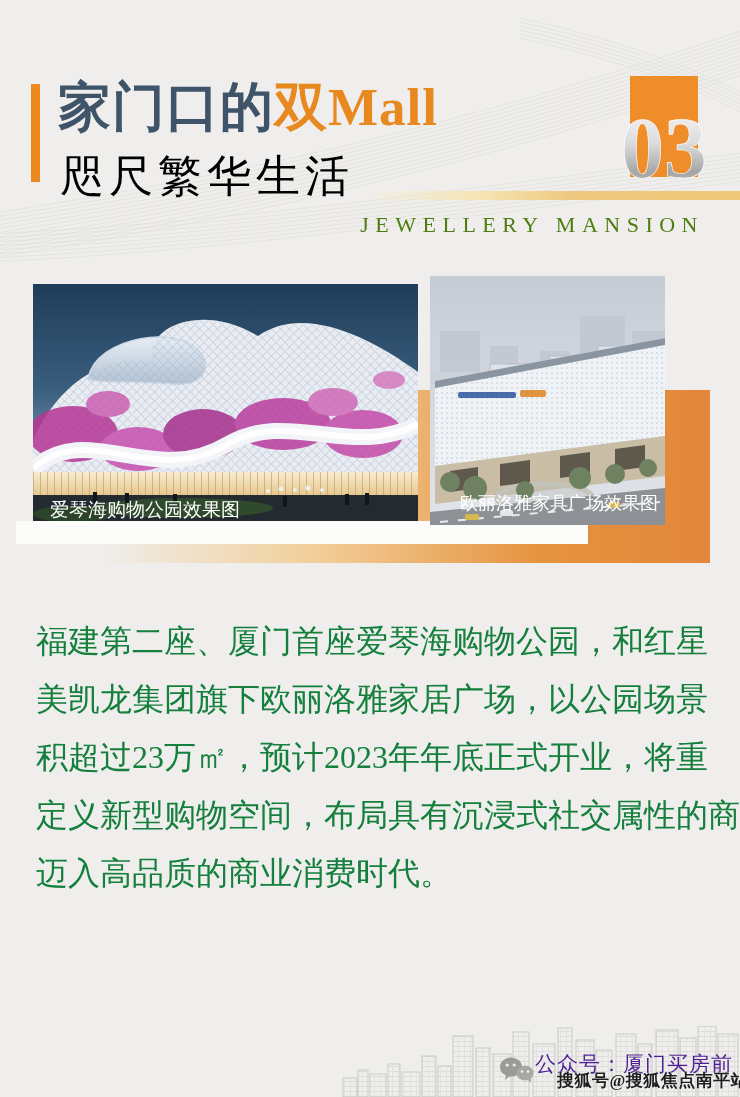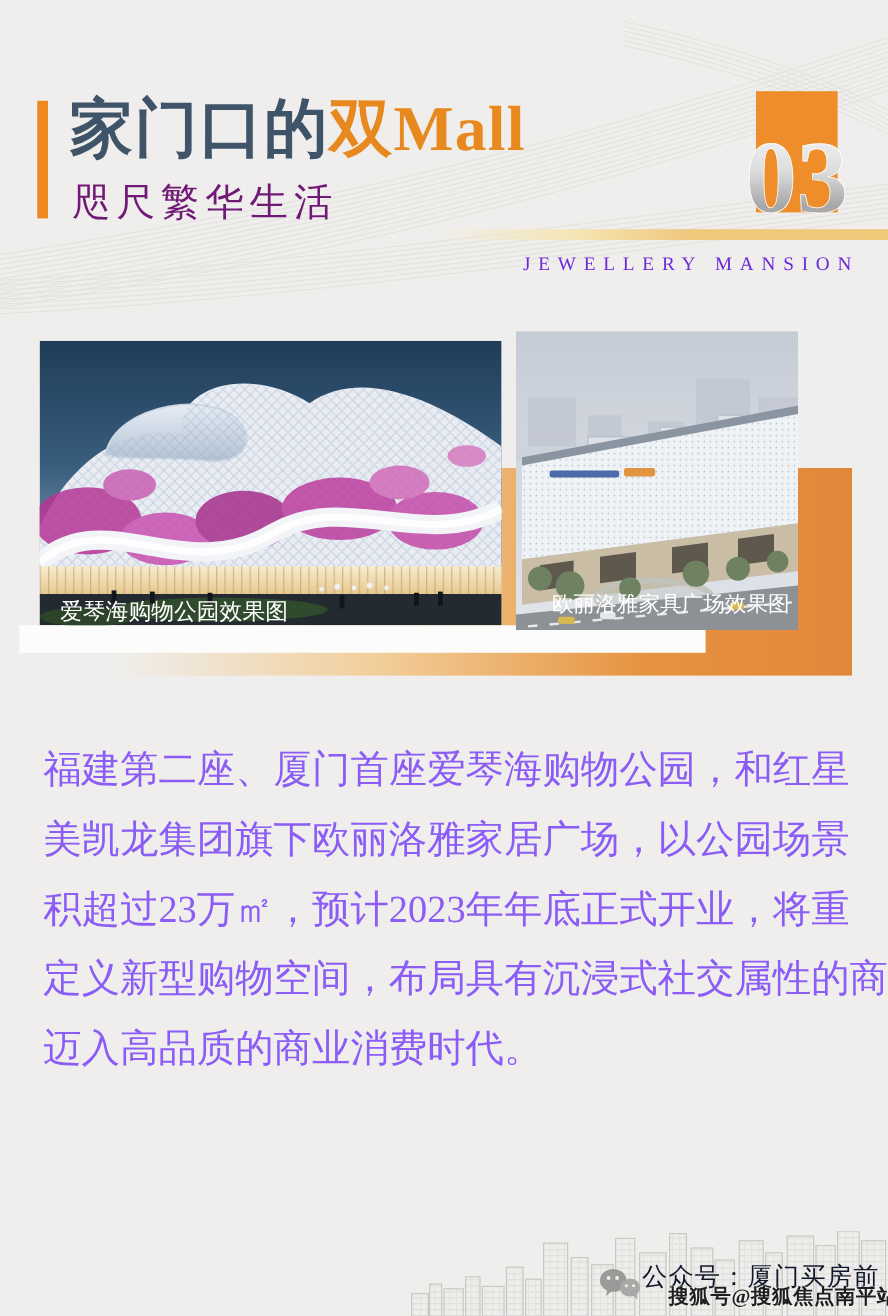--- a/index.html
+++ b/index.html
@@ -6,48 +6,48 @@
   body{width:740px;height:1097px;overflow:hidden;background:#efeeec;
        font-family:"Liberation Sans",sans-serif;}
   .page{position:relative;width:740px;height:1097px;overflow:hidden;font-family:Liberation Serif, serif;}
 
   
   .waves{position:absolute;left:0;top:0;width:740px;height:275px;pointer-events:none;}
   .accent-bar{position:absolute;left:31px;top:84px;width:9px;height:98px;background:#ec8a20;}
   .page-title{position:absolute;left:58px;top:72px;font-size:53px;font-weight:bold;
               letter-spacing:1px;color:#3f5468;white-space:nowrap;}
   .page-title .accent{color:#e8891f;}
-  .subtitle{position:absolute;left:60px;top:147px;font-size:32px;font-weight:500;
-            letter-spacing:5px;color:#701a75;white-space:nowrap;}
+  .subtitle{position:absolute;left:60px;top:147px;font-size:44px;font-weight:500;
+            letter-spacing:5px;color:#000000;white-space:nowrap;}
   .num-block{position:absolute;left:592px;top:68px;width:136px;height:118px;}
   .gold-line{position:absolute;left:368px;top:191px;width:372px;height:9px;
     background:linear-gradient(90deg,rgba(246,231,184,0) 0%,#f6e7b8 28%,#efc87e 55%,#f0c87a 100%);}
-  .brand-en{position:absolute;right:24px;top:212px;font-size:16px;letter-spacing:6.5px;
-            color:#6d28d9;white-space:nowrap;}
+  .brand-en{position:absolute;right:36px;top:212px;font-size:22px;letter-spacing:6.5px;
+            color:#4d7c0f;white-space:nowrap;}
 
   
   .backdrop{position:absolute;left:98px;top:390px;width:612px;height:173px;z-index:1;
     background:linear-gradient(90deg,rgba(250,242,230,0) 0%,#f2cf9b 35%,#e6933f 72%,#e2873a 100%);}
   .white-strip{position:absolute;left:16px;top:521px;width:572px;height:23px;
                background:#fcfcfb;z-index:2;}
   .photo{position:absolute;z-index:3;}
   .photo svg{display:block;}
   .photo-left{left:33px;top:284px;width:385px;height:237px;}
   .photo-right{left:430px;top:276px;width:235px;height:241px;}
 
   
   .article{position:absolute;left:36px;top:612px;width:678px;z-index:4;
-           font-size:32px;line-height:58px;color:#8b5cf6;font-weight:500;}
+           font-size:32px;line-height:58px;color:#15803d;font-weight:500;}
   .article .line{white-space:nowrap;}
 
   
   .skyline{position:absolute;left:338px;top:1026px;width:402px;height:71px;z-index:0;}
   .wechat{position:absolute;left:500px;top:1056px;z-index:2;}
   .wechat-label{position:absolute;left:535px;top:1050px;font-size:21px;letter-spacing:1px;
-                color:#0f172a;white-space:nowrap;z-index:2;}
+                color:#4c1d95;white-space:nowrap;z-index:2;}
   .sohu-mark{position:absolute;left:557px;top:1069px;font-size:17px;font-weight:bold;
              color:#1e1e1e;letter-spacing:.5px;white-space:nowrap;z-index:3;
              text-shadow:0 0 2px #f3f3f0,0 0 1px #ffffff;}
 </style>
 </head>
 <body>
 
 <div class="page">
 
   <svg class="waves" viewBox="0 0 740 275">

